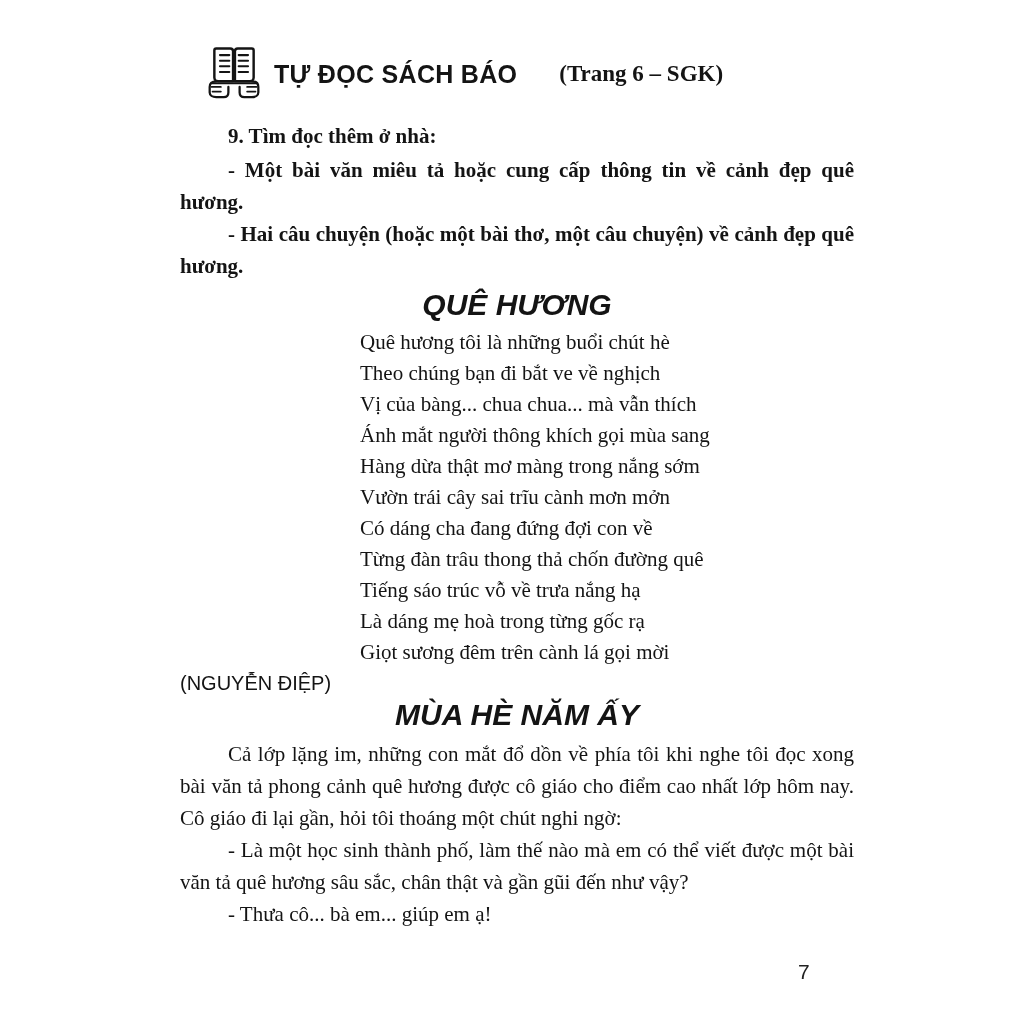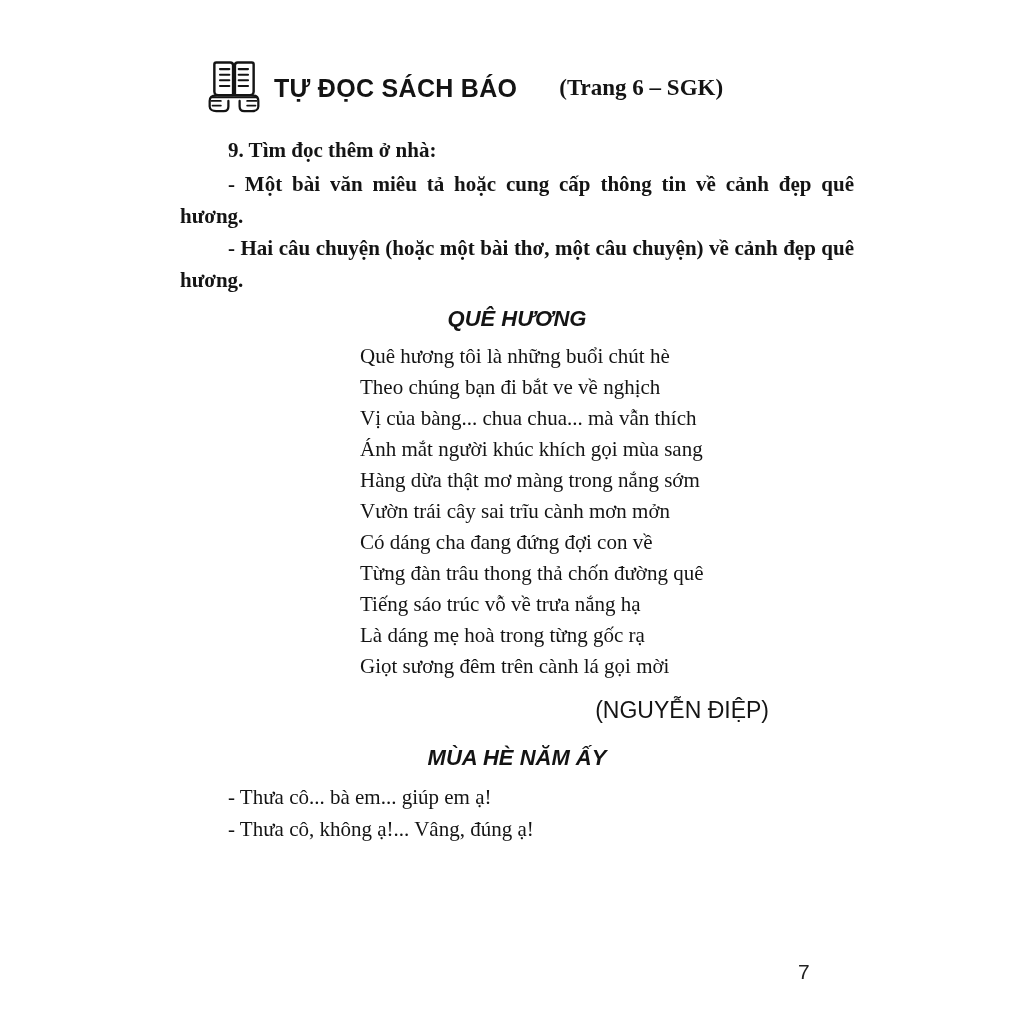--- a/index.html
+++ b/index.html
@@ -10,21 +10,21 @@
     height: 1024px;
     background: #ffffff;
     color: #141414;
     font-family: "Liberation Serif", "DejaVu Serif", serif;
     font-size: 21px;
     overflow: hidden;
   }
   .content {
     position: absolute;
     left: 180px;
-    top: 56px;
+    top: 42px;
     width: 674px;
   }
   
   .header {
     display: flex;
     align-items: center;
     gap: 10px;
     padding-left: 24px;
     margin-bottom: 14px;
   }
@@ -54,39 +54,38 @@
     font-weight: bold;
     line-height: 32px;
     text-indent: 48px;
     margin-bottom: 2px;
   }
   
   .poem-title, .story-title {
     font-family: "Liberation Sans", "DejaVu Sans", sans-serif;
     font-weight: bold;
     font-style: italic;
-    font-size: 22px;
+    font-size: 30px;
     text-align: center;
     line-height: 30px;
     margin-top: 8px;
     margin-bottom: 7px;
   }
   .poem-lines {
     margin-left: 180px;
     line-height: 31px;
   }
   .poem-author {
     font-family: "Liberation Sans", "DejaVu Sans", sans-serif;
-    font-size: 23px;
-    text-align: right;
+    font-size: 20px;
     padding-right: 85px;
     line-height: 26px;
-    margin-top: 15px;
+    margin-top: 2px;
   }
-  .story-title { margin-top: 20px; margin-bottom: 8px; }
+  .story-title { margin-top: 4px; margin-bottom: 8px; }
   .page-number {
     position: absolute;
     left: 798px;
     top: 960px;
     font-family: "Liberation Sans", "DejaVu Sans", sans-serif;
     font-size: 21px;
     color: #222;
   }
 </style>
 </head>
@@ -124,33 +123,34 @@
 
     <div class="para indent bold">- Một bài văn miêu tả hoặc cung cấp thông tin về cảnh đẹp quê hương.</div>
     <div class="para indent bold">- Hai câu chuyện (hoặc một bài thơ, một câu chuyện) về cảnh đẹp quê hương.</div>
 
     <div class="poem-title">QUÊ HƯƠNG</div>
 
     <div class="poem-lines">
       <div class="poem-line">Quê hương tôi là những buổi chút hè</div>
       <div class="poem-line">Theo chúng bạn đi bắt ve về nghịch</div>
       <div class="poem-line">Vị của bàng... chua chua... mà vẫn thích</div>
-      <div class="poem-line">Ánh mắt người khúc khích gọi mùa sang</div>
+      <div class="poem-line">Ánh mắt người thông khích gọi mùa sang</div>
       <div class="poem-line">Hàng dừa thật mơ màng trong nắng sớm</div>
       <div class="poem-line">Vườn trái cây sai trĩu cành mơn mởn</div>
       <div class="poem-line">Có dáng cha đang đứng đợi con về</div>
       <div class="poem-line">Từng đàn trâu thong thả chốn đường quê</div>
       <div class="poem-line">Tiếng sáo trúc vỗ về trưa nắng hạ</div>
       <div class="poem-line">Là dáng mẹ hoà trong từng gốc rạ</div>
       <div class="poem-line">Giọt sương đêm trên cành lá gọi mời</div>
     </div>
 
     <div class="poem-author">(NGUYỄN ĐIỆP)</div>
 
     <div class="story-title">MÙA HÈ NĂM ẤY</div>
 
+    <div class="para indent">Cả lớp lặng im, những con mắt đổ dồn về phía tôi khi nghe tôi đọc xong bài văn tả phong cảnh quê hương được cô giáo cho điểm cao nhất lớp hôm nay. Cô giáo đi lại gần, hỏi tôi thoáng một chút nghi ngờ:</div>
+    <div class="para indent">- Là một học sinh thành phố, làm thế nào mà em có thể viết được một bài văn tả quê hương sâu sắc, chân thật và gần gũi đến như vậy?</div>
     <div class="para indent">- Thưa cô... bà em... giúp em ạ!</div>
-    <div class="para indent">- Thưa cô, không ạ!... Vâng, đúng ạ!</div>
 
   </div>
 
   <div class="page-number">7</div>
 </div>
 
 </body></html>

